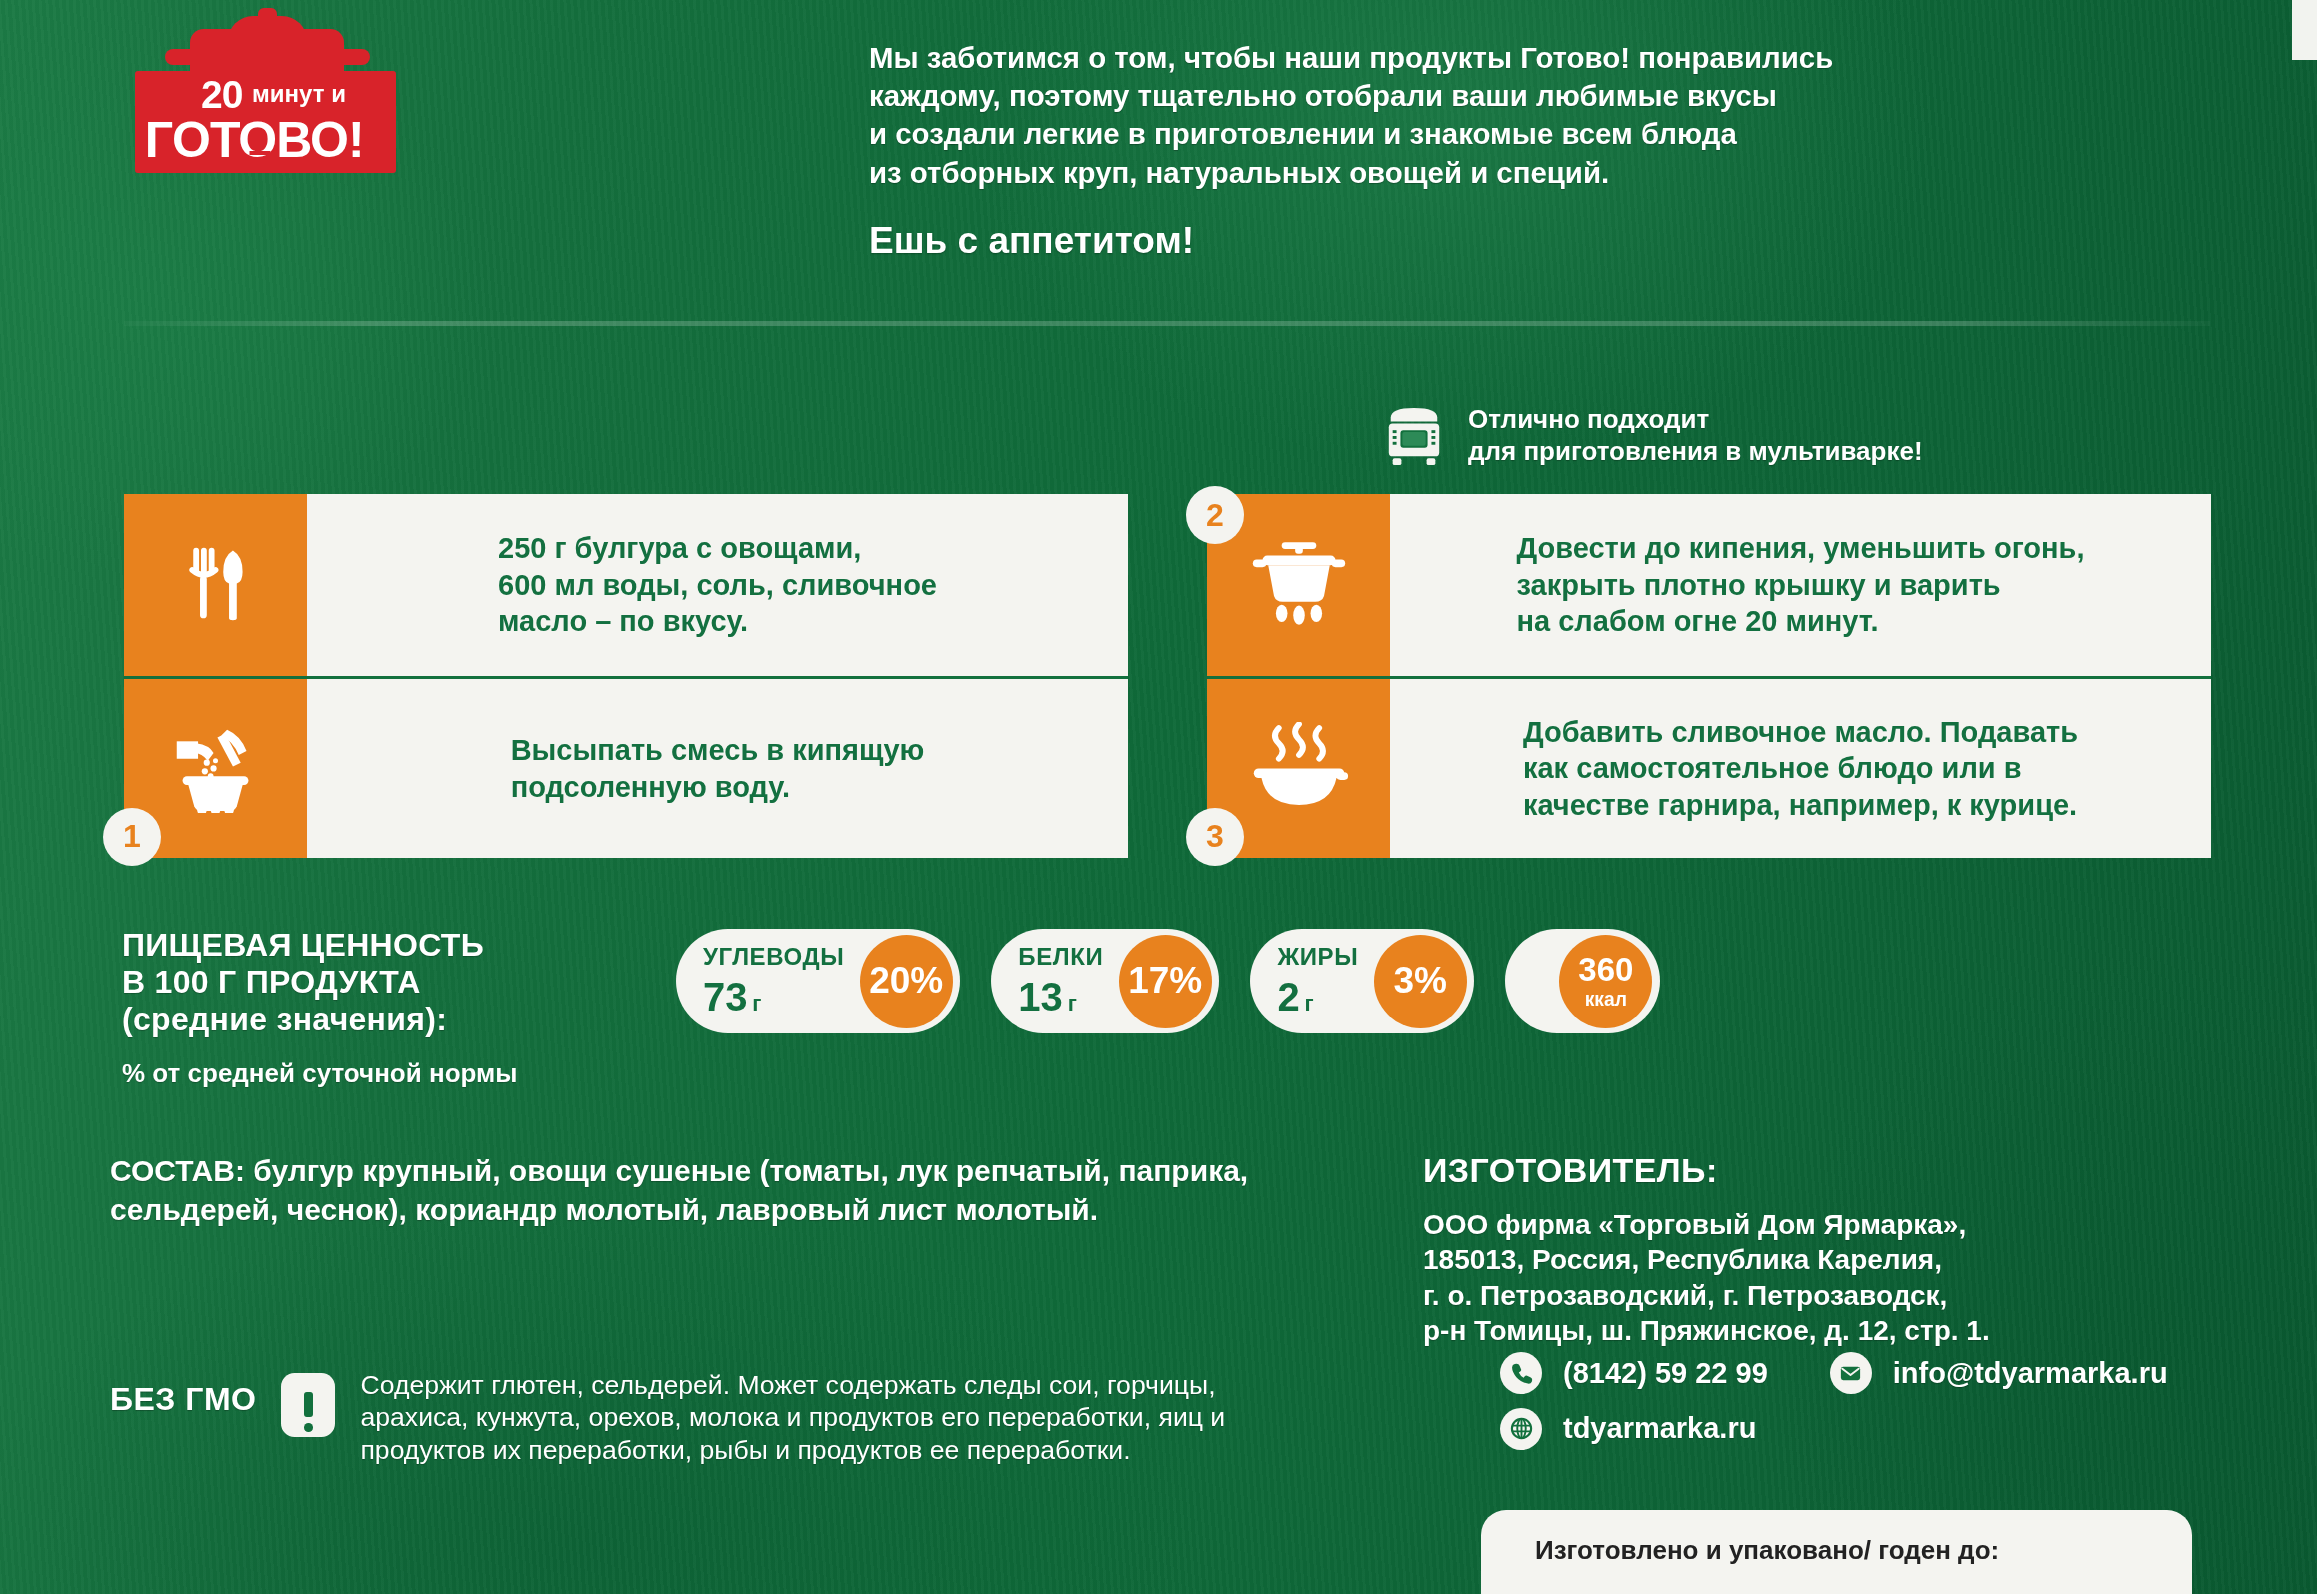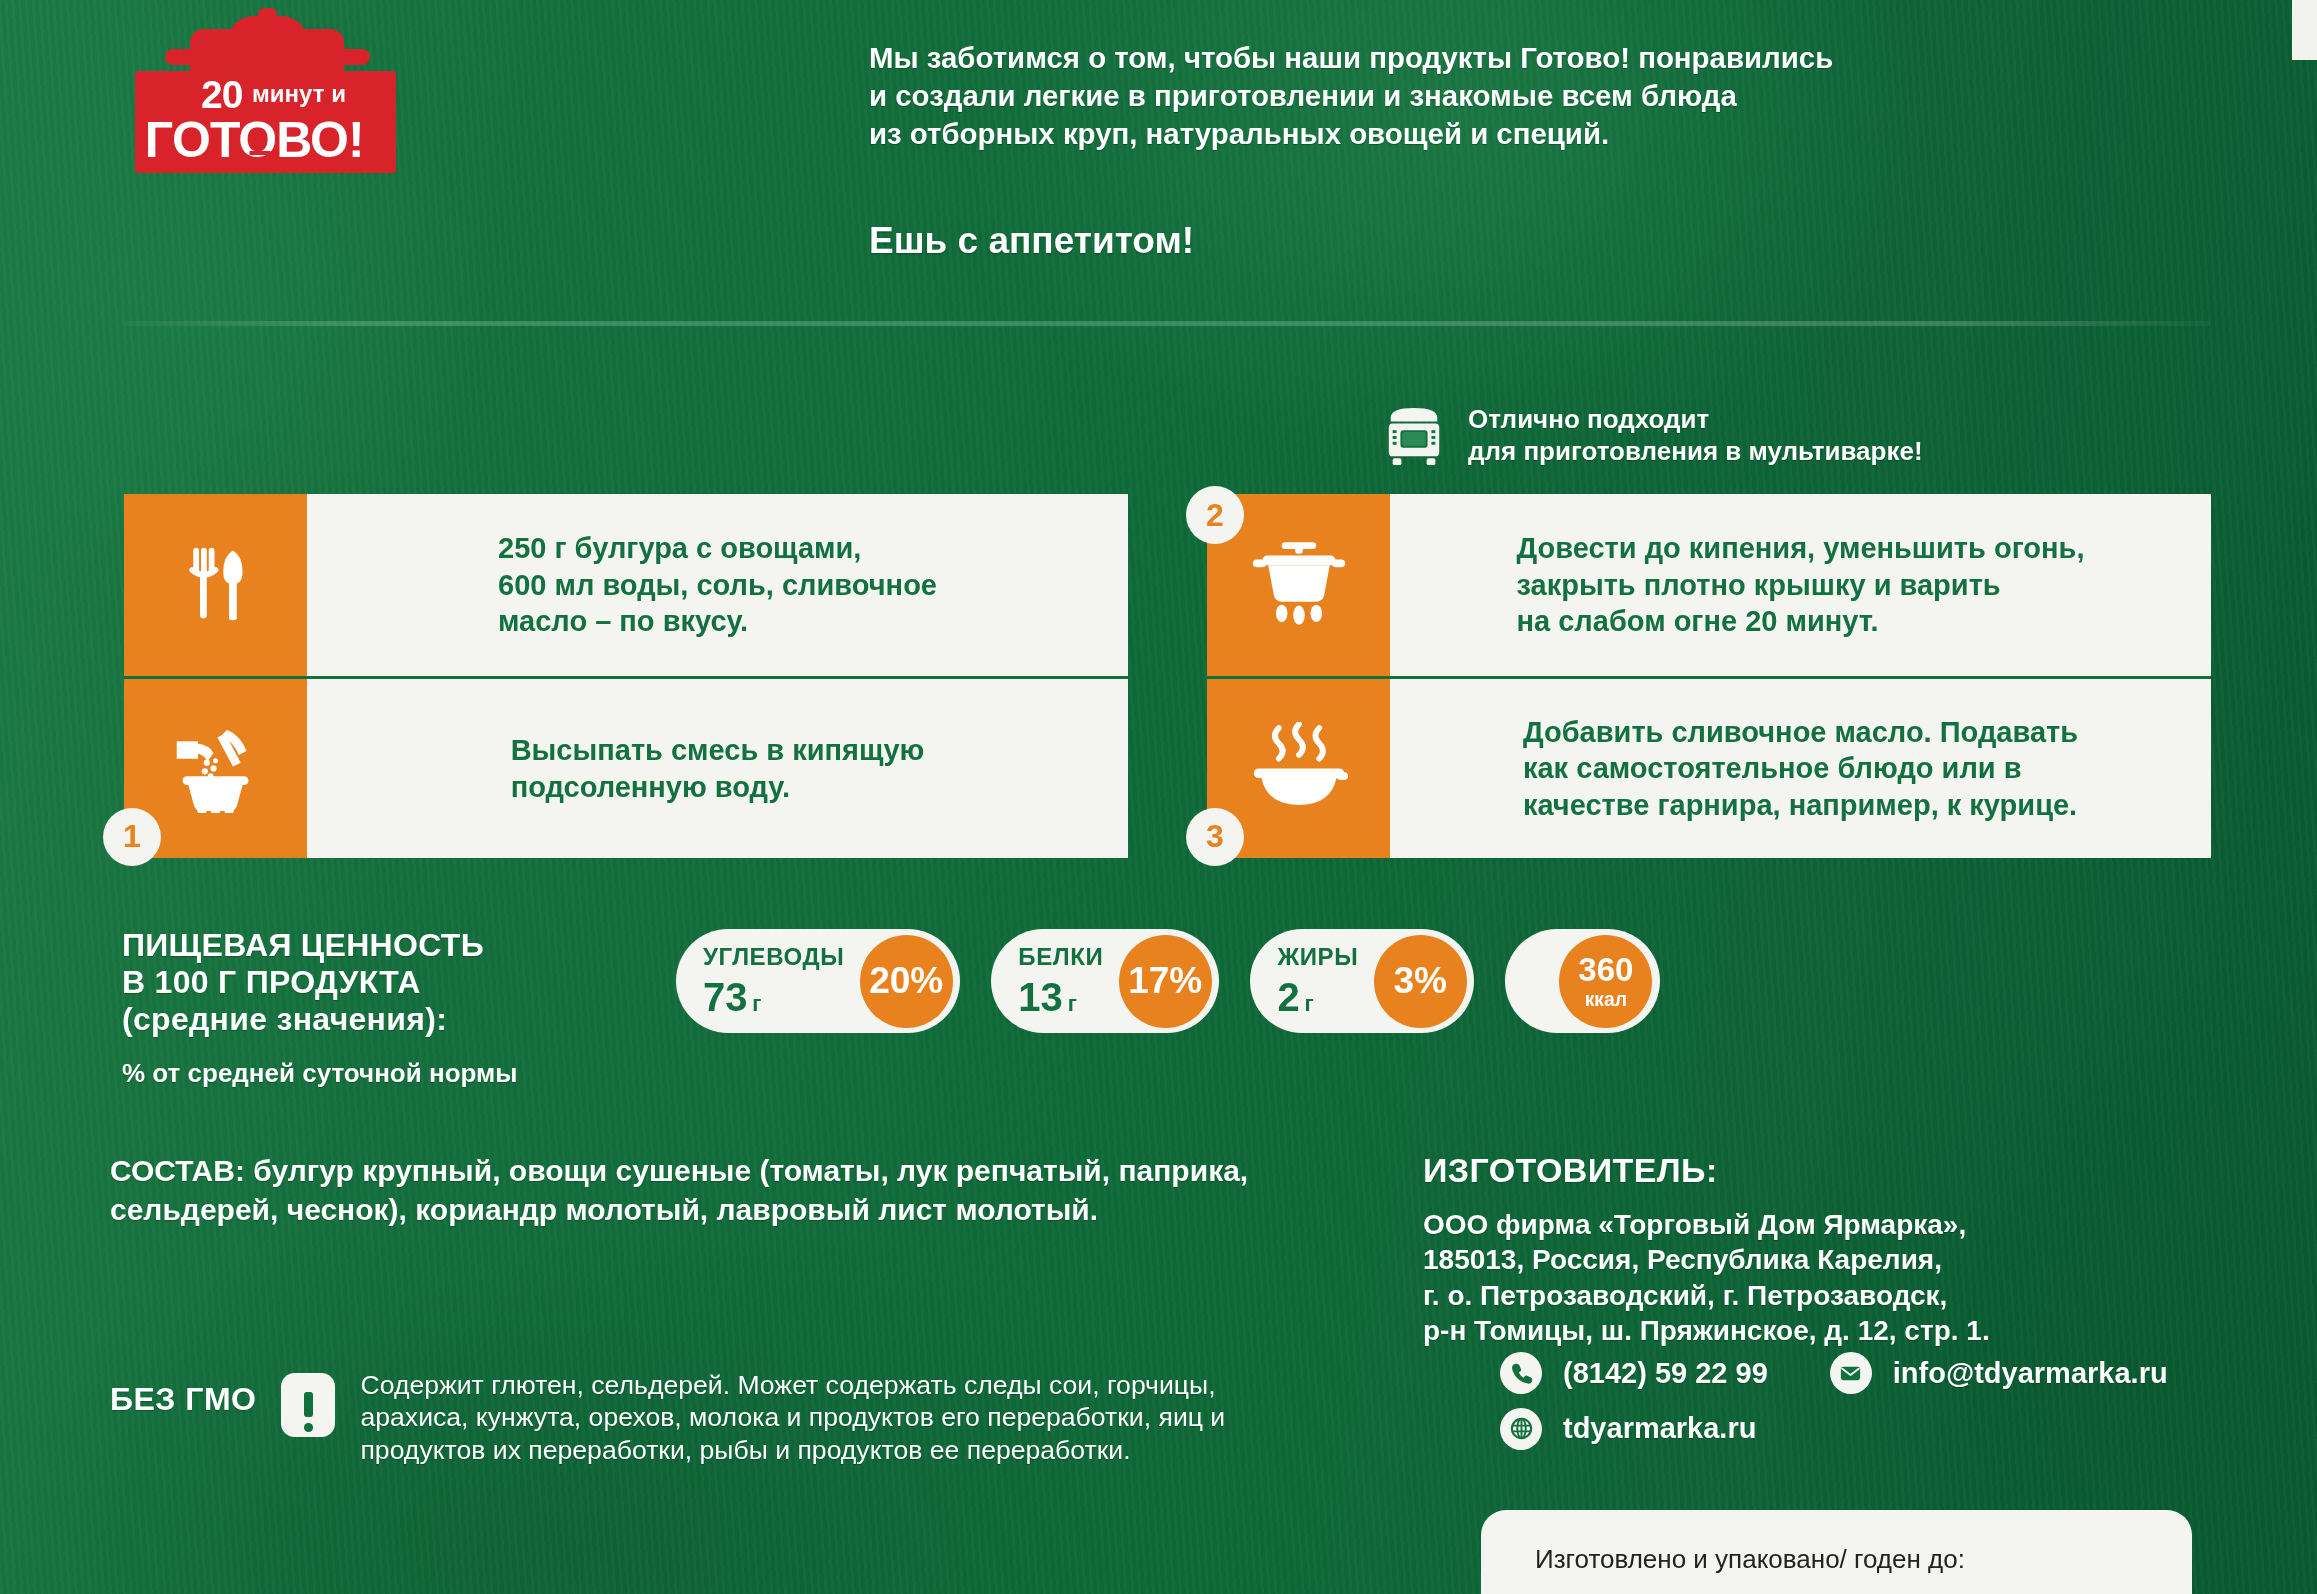--- a/index.html
+++ b/index.html
@@ -221,21 +221,21 @@
   }
   .ctext{font-size:29px;font-weight:600;text-shadow:0 1px 1px rgba(0,0,0,.25);}
   .ctext.bold{font-weight:bold;}
   .gap{width:62px;}
 
   .datebox{
     position:absolute;left:1481px;top:1510px;width:711px;height:93px;
     background:#f4f4f0;border-radius:25px 25px 0 0;
   }
   .datebox .dtxt{
-    color:#222;font-size:26px;font-weight:400;padding:34px 0 0 54px;
+    color:#222;font-size:26px;font-weight:700;padding:25px 0 0 54px;
   }
 </style>
 </head>
 <body>
 
 <div class="pack"></div>
 <div class="white-edge"></div>
 
 <div class="sheet">
 
@@ -250,20 +250,21 @@
     </div>
     <div class="line2">
       <span>Г</span>
         <span class="oo">ОТОВО</span>
         <span>!</span>
     </div>
   </div>
 
   <div class="intro">
     <p>Мы заботимся о том, чтобы наши продукты Готово! понравились</p>
+    <p>каждому, поэтому тщательно отобрали ваши любимые вкусы</p>
     <p>и создали легкие в приготовлении и знакомые всем блюда</p>
     <p>из отборных круп, натуральных овощей и специй.</p>
   </div>
   <div class="appetite">Ешь с аппетитом!</div>
   <div class="divider"></div>
 
 
   <div class="multi">
     <div class="mc-icon">
       <svg width="66" height="64" viewBox="0 0 68 66" aria-hidden="true">

